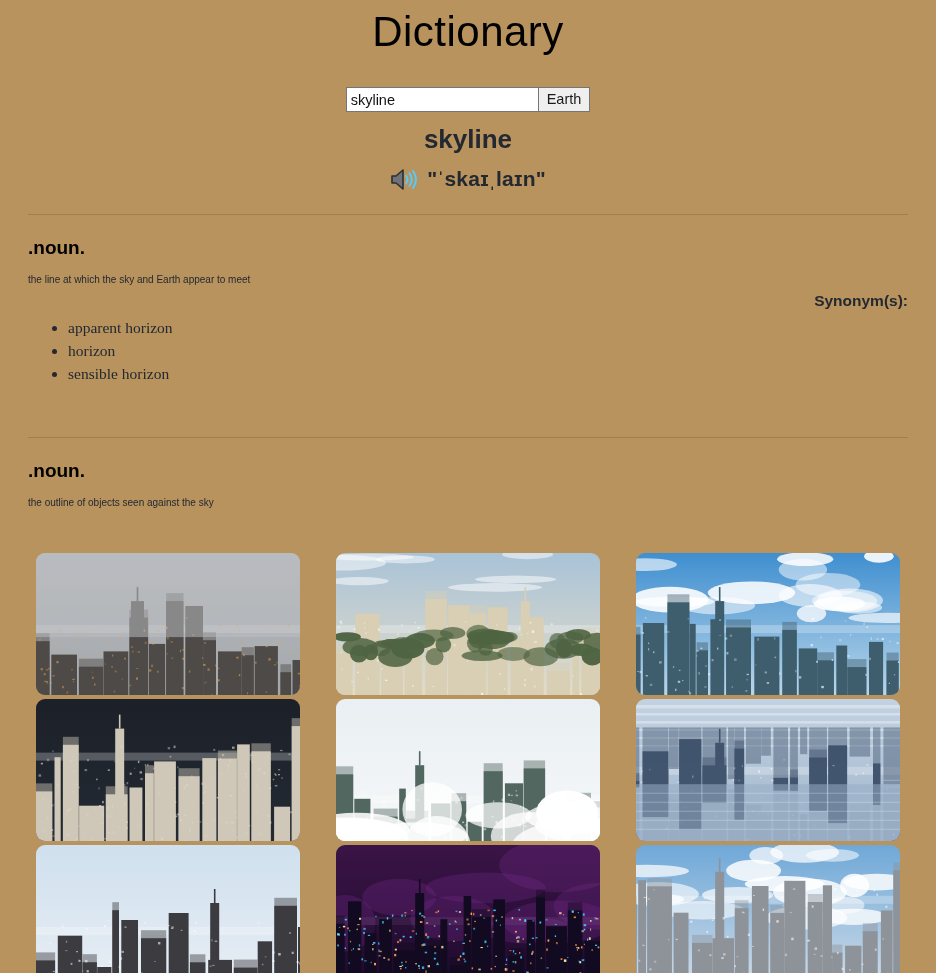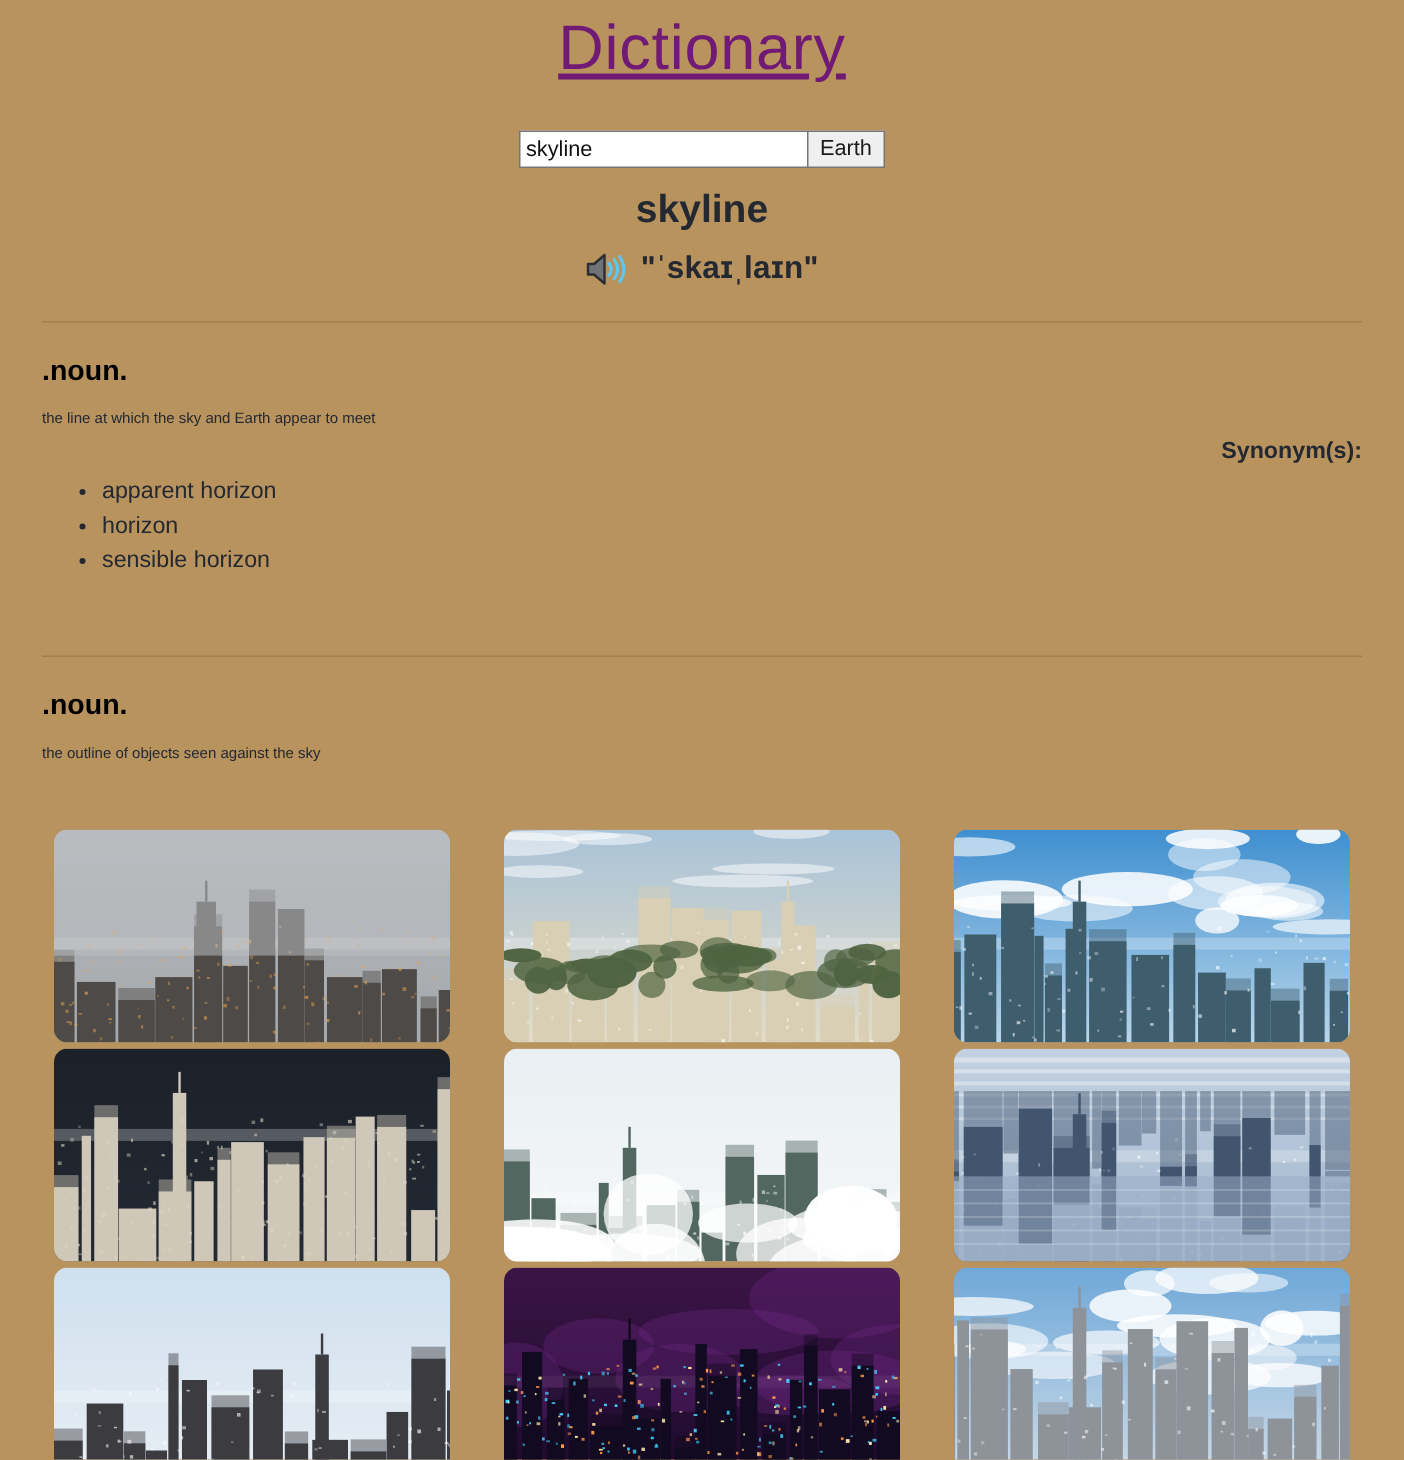--- a/index.html
+++ b/index.html
@@ -14,25 +14,24 @@
     font-family: "Liberation Sans", sans-serif;
     color: #232831;
     overflow: hidden;
   }
 
   
   .page-title {
     text-align: center;
     font-size: 42px;
     font-weight: 400;
-    color: #701a75;
+    color: #000000;
     margin: 0;
     padding: 8px 0 2px 0;
     letter-spacing: 0.5px;
-    text-decoration: underline;
   }
 
   
   .search-row {
     display: flex;
     justify-content: center;
     align-items: stretch;
     margin-top: 29px;
   }
   .search-input {
@@ -115,20 +114,21 @@
   .syn-label {
     font-size: 15.5px;
     font-weight: 700;
     color: #232831;
     margin: 7px 0 0 0;
     text-align: right;
   }
   .syn-list {
     margin: 6px 0 0 0;
     padding-left: 40px;
+    font-family: Liberation Serif, serif;
   }
   .syn-list li {
     font-size: 15.5px;
     line-height: 23px;
     color: #232831;
   }
   .block-spacer { height: 29px; }
 
   
   .image-grid {

